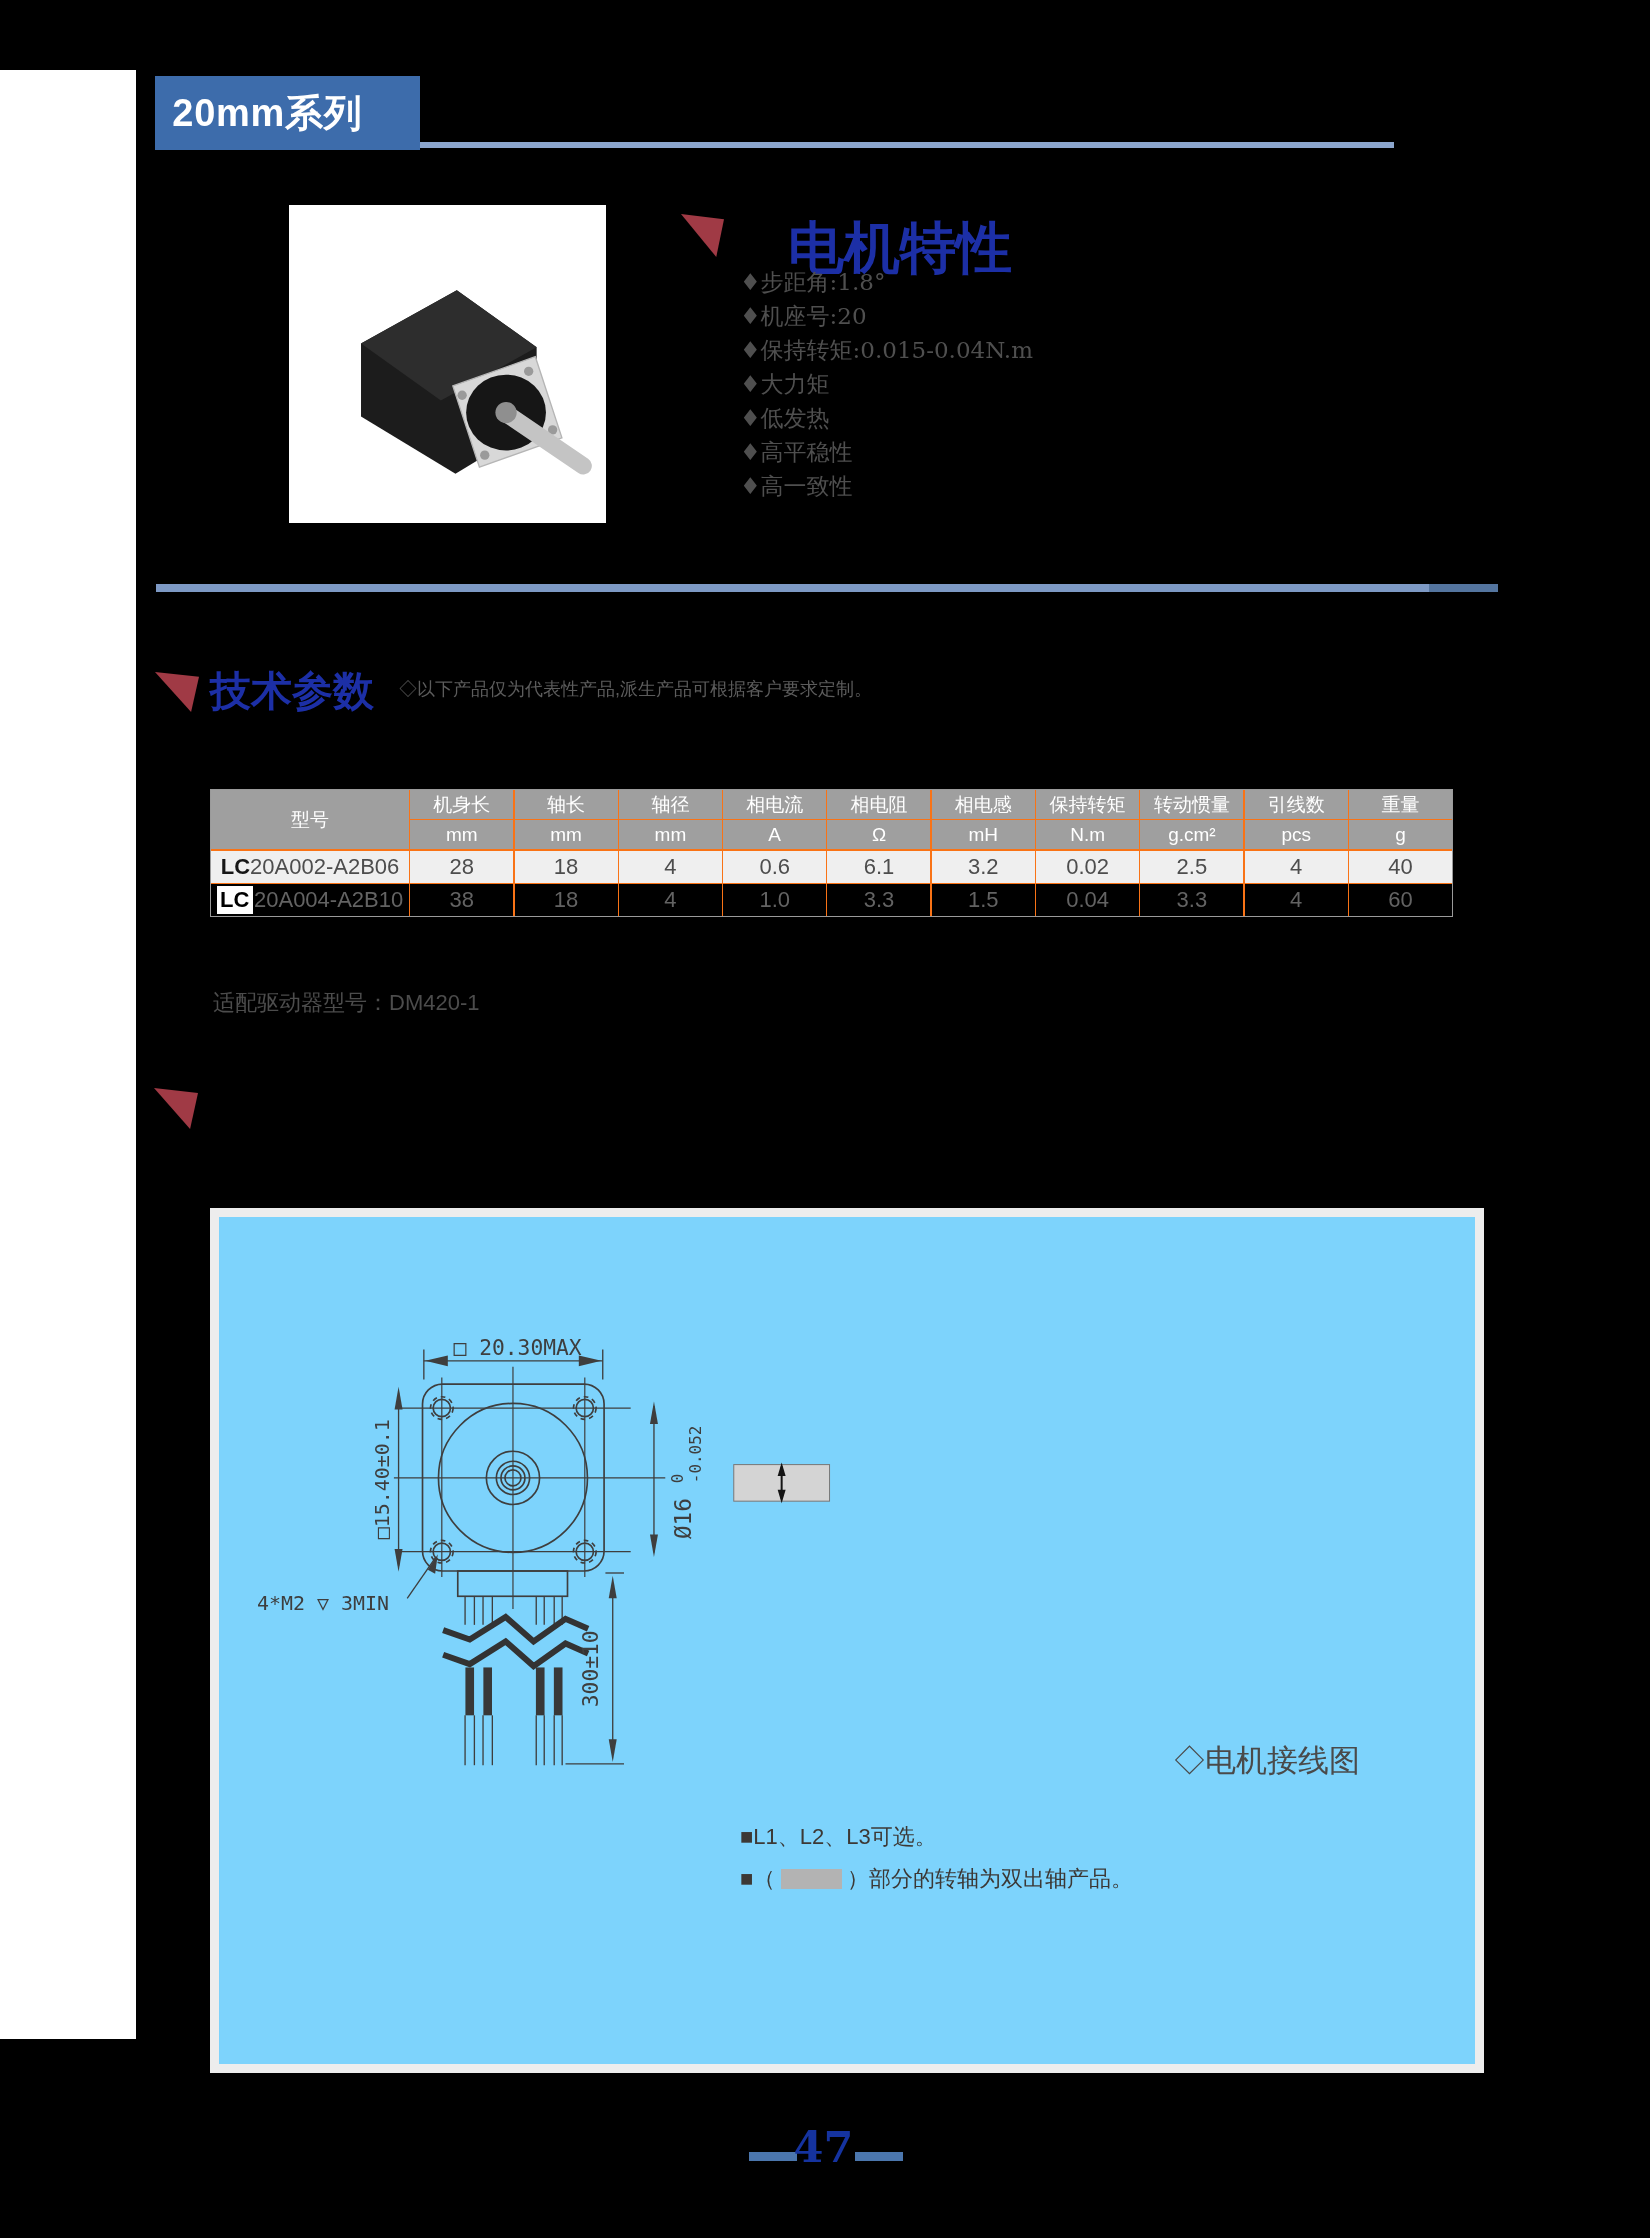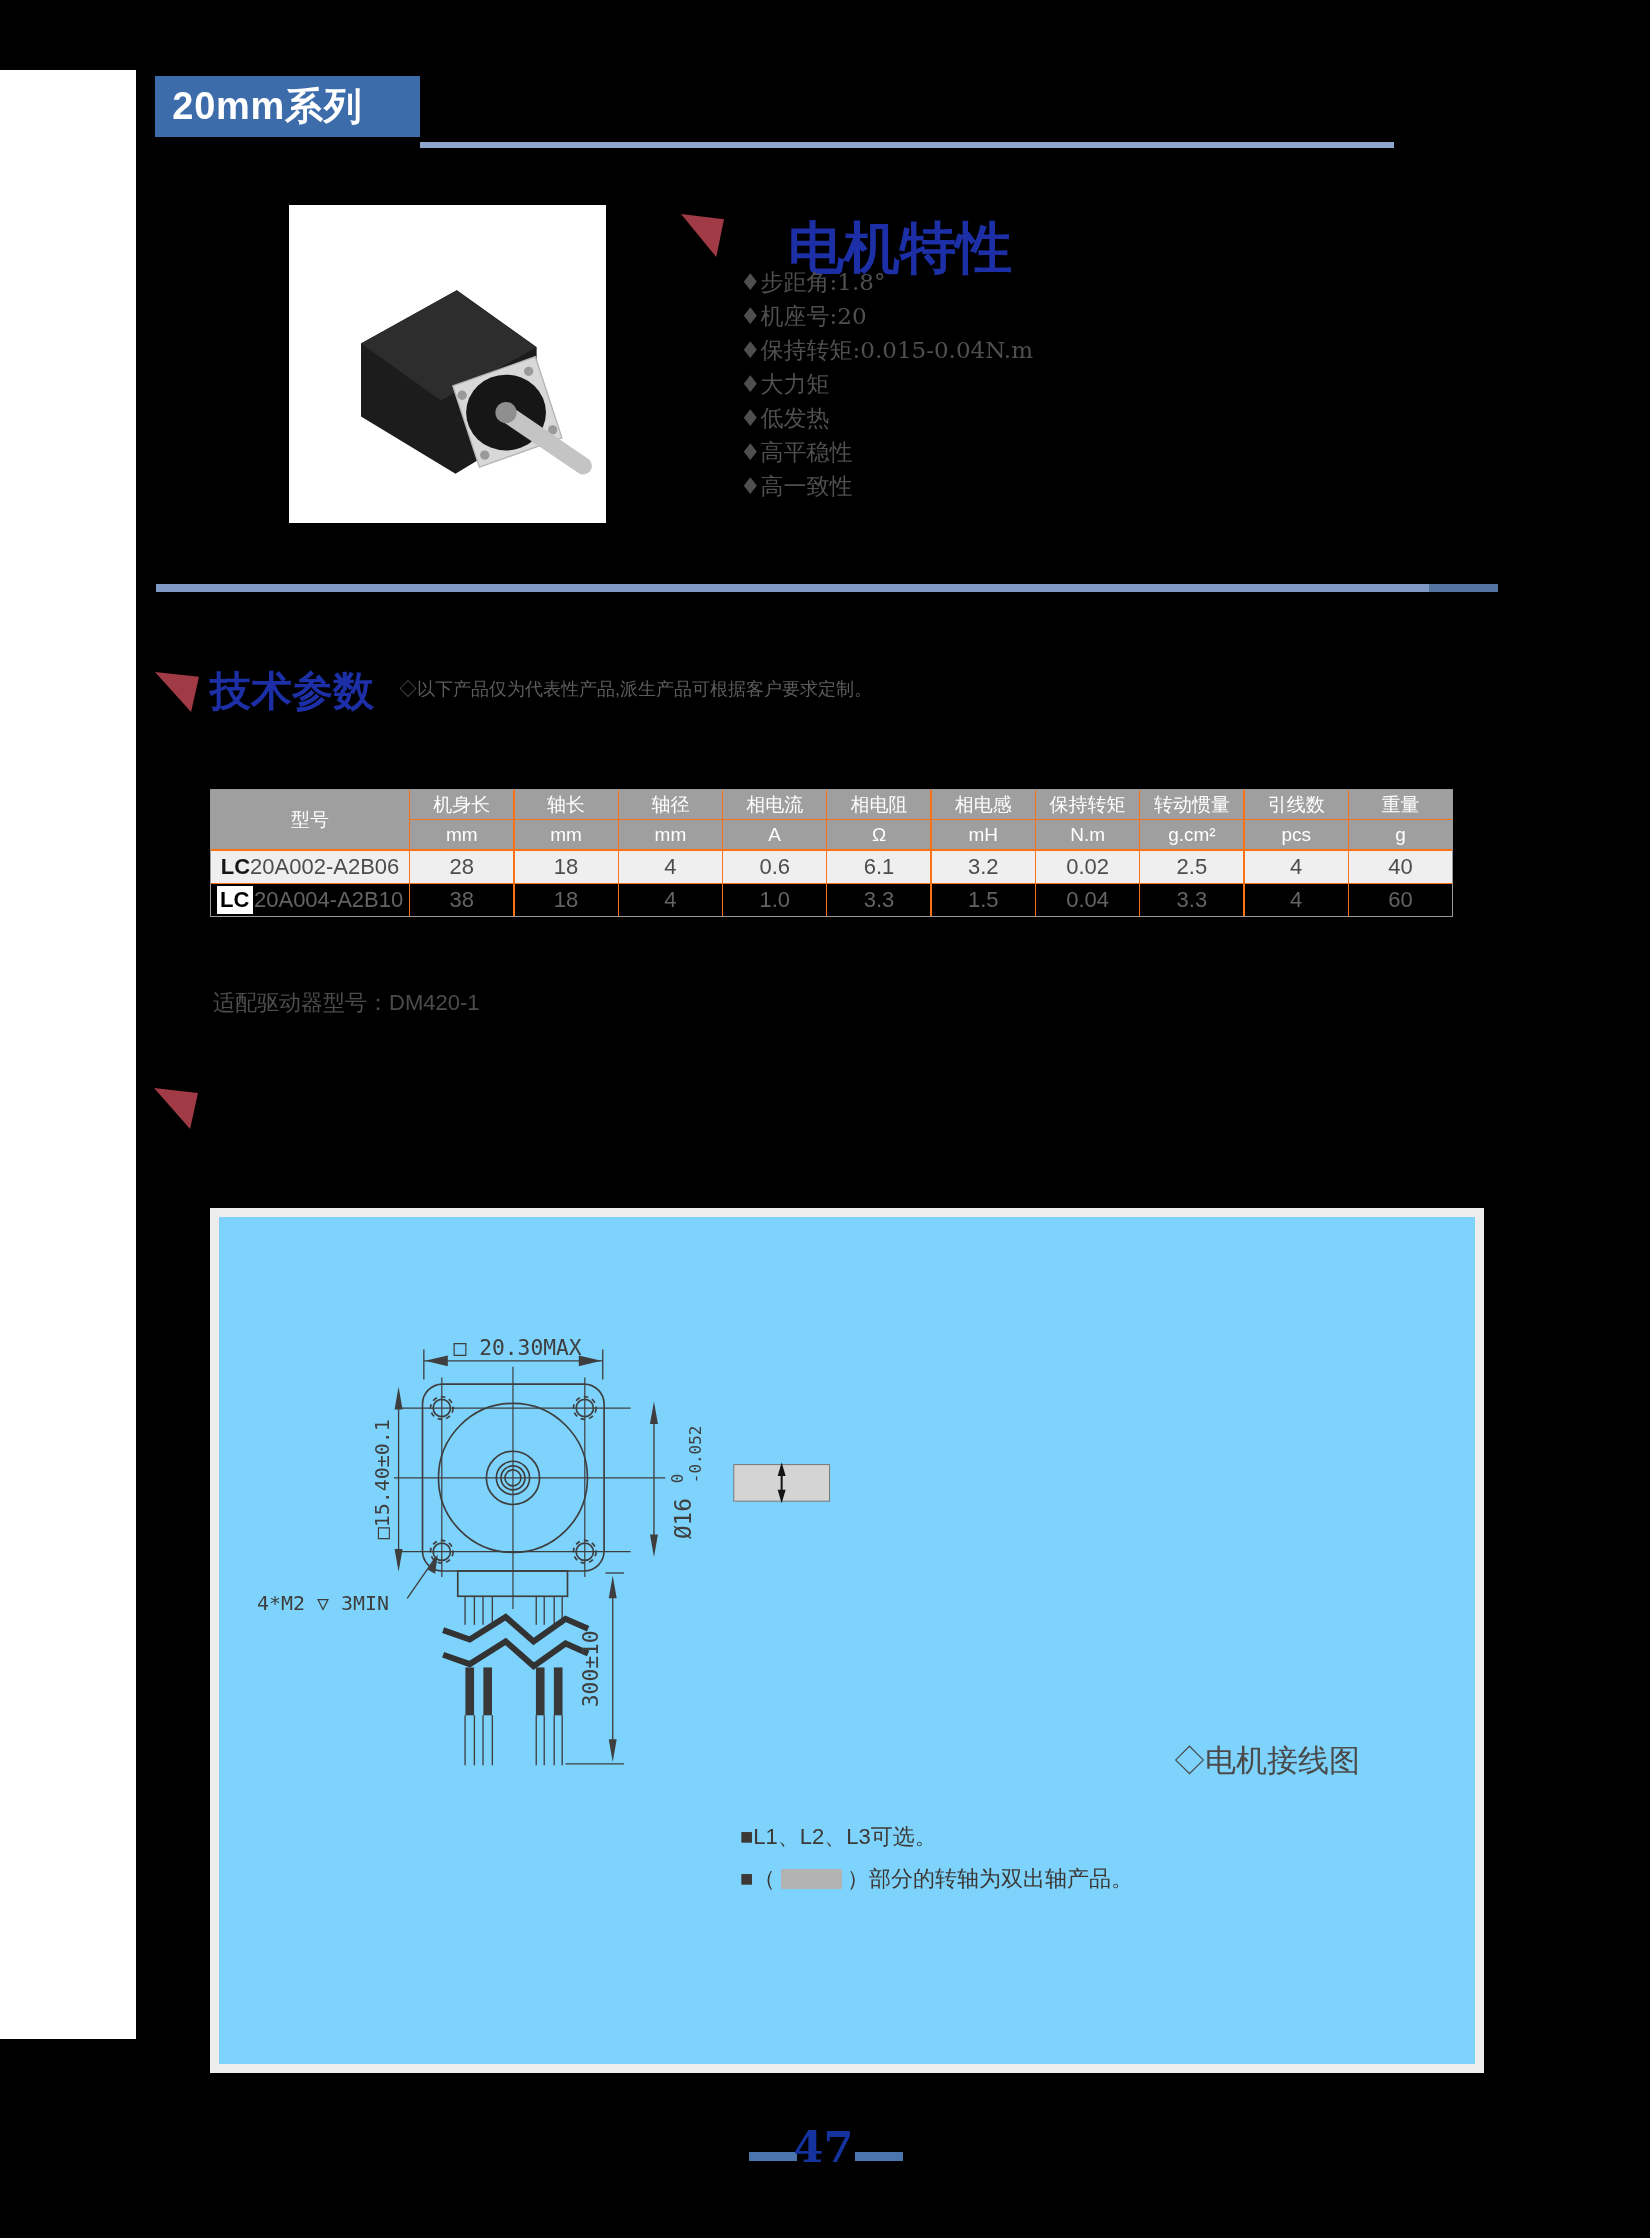--- a/index.html
+++ b/index.html
@@ -1,21 +1,21 @@
 <!DOCTYPE html>
 <html style="font-size:10.6px"><head>
 <meta charset="utf-8">
 <style>
   html,body{margin:0;padding:0;background:#000;}
   .page{position:relative;width:1650px;height:2239px;background:#000;overflow:hidden;
         font-family:"Liberation Sans",sans-serif;}
   .left-margin{position:absolute;left:0;top:70px;width:136px;height:1969px;background:#ffffff;}
 
   
-  .series-badge{position:absolute;left:155px;top:76px;width:265px;height:61px;background:#3d6cab;
+  .series-badge{position:absolute;left:155px;top:76px;width:265px;height:74px;background:#3d6cab;
         color:#fff;font-size:38px;font-weight:600;display:flex;align-items:center;
         padding-left:17.3px;box-sizing:border-box;letter-spacing:0.7px;}
   .badge-underline{position:absolute;left:420px;top:142px;width:974px;height:6px;background:#8ca6cd;}
 
   
   .product-photo{position:absolute;left:289px;top:205px;width:317px;height:318px;background:#fff;}
 
   
   .tri{position:absolute;background:#a03a45;clip-path:polygon(0 0,100% 12%,82% 100%);}
   .sec-title{position:absolute;color:#1c2fa6;font-weight:bold;}

